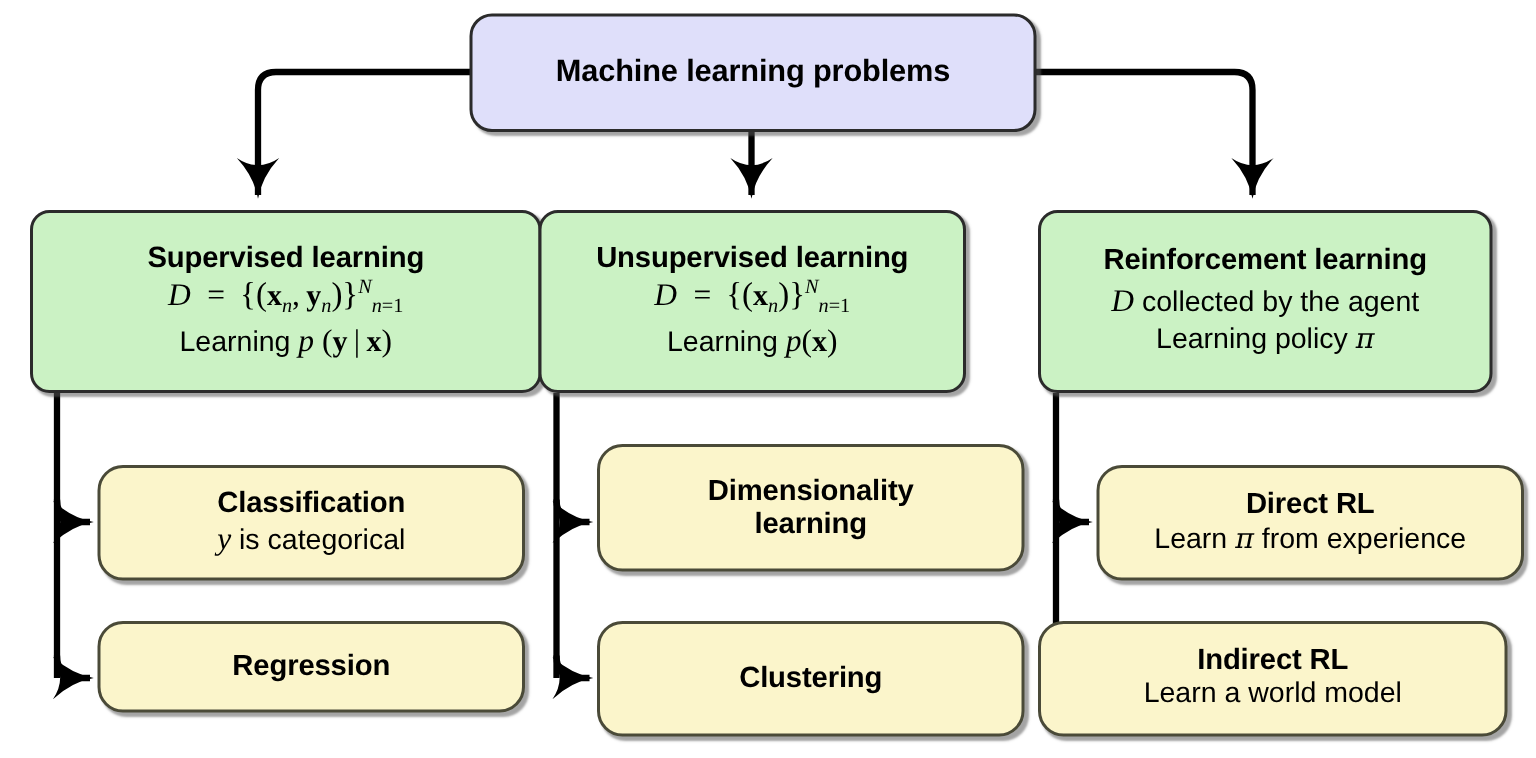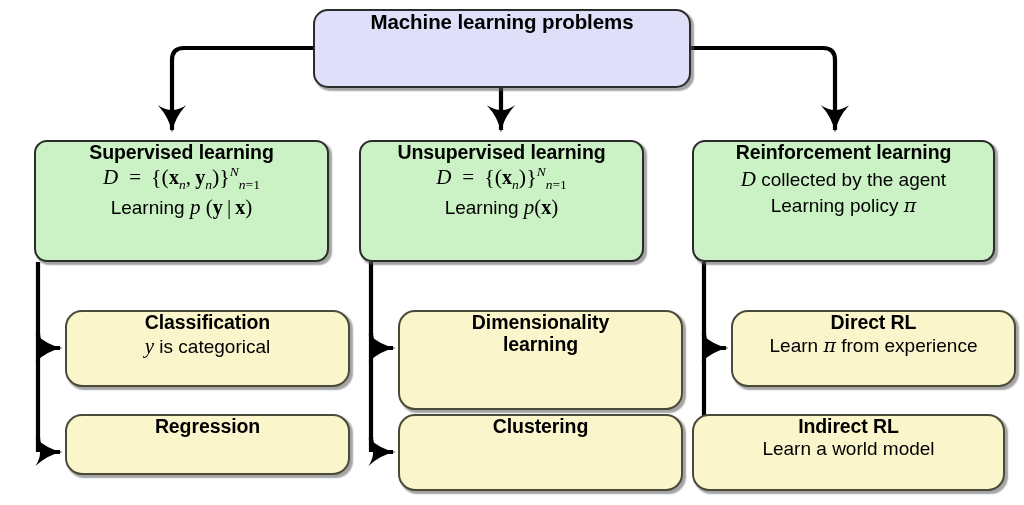--- a/index.html
+++ b/index.html
@@ -26,20 +26,21 @@
     pointer-events: none;
   }
   .node {
     position: absolute;
     box-sizing: border-box;
     border: 2.2px solid #2b2b2b;
     border-radius: 13px;
     display: flex;
     flex-direction: column;
     align-items: center;
+    justify-content: center;
     text-align: center;
     color: #000000;
     box-shadow: 2.5px 2.5px 1.5px rgba(90,90,90,0.55);
     z-index: 2;
   }
   .node.root {
     background: #dfdffa;
     border-radius: 15px;
   }
   .node.level1 {
@@ -148,21 +149,21 @@
 
     <path d="M 704 262 L 704 452" fill="none" stroke="#000" stroke-width="4.2"></path>
     <path d="M 704 333 Q 704 348 719 348 L 726 348" fill="none" stroke="#000" stroke-width="4.2" marker-end="url(#ah)"></path>
     <path d="M 704 437 Q 704 452 719 452 L 726 452" fill="none" stroke="#000" stroke-width="4.2" marker-end="url(#ah)"></path>
   </svg>
 
   <div class="node root" style="left:313px; top:9px; width:378px; height:79px;">
     <div class="title">Machine learning problems</div>
   </div>
 
-  <div class="node level1" style="left:34px; top:140px; width:295px; height:122px;">
+  <div class="node level1" style="left:20px; top:140px; width:341px; height:122px;">
     <div class="title">Supervised learning</div>
     <div class="eq">
       <span class="mi">D</span><span class="spaced">&nbsp; </span><span class="mn">=</span><span>&nbsp; </span><span class="bigb">{(</span><span class="mb">x</span><span class="sub">n</span><span class="mn">, </span><span class="mb">y</span><span class="sub">n</span><span class="bigb">)}</span><span class="sup">N</span><span class="subeq"><i>n</i>=1</span>
     </div>
     <div class="subline">
       <span>Learning</span>
       <span class="mi">p</span> <span class="mn">(</span><span class="mb">y</span><span class="mn"> | </span><span class="mb">x</span><span class="mn">)</span>
     </div>
   </div>
 
@@ -194,21 +195,21 @@
     <div class="subline">
       <span class="mi">y</span>
       <span>is categorical</span>
     </div>
   </div>
 
   <div class="node leaf" style="left:65px; top:414px; width:285px; height:61px;">
     <div class="title">Regression</div>
   </div>
 
-  <div class="node leaf" style="left:398px; top:310px; width:285px; height:100px;">
+  <div class="node leaf" style="left:398px; top:296px; width:285px; height:85px;">
     <div class="title">Dimensionality</div>
     <div class="title">learning</div>
   </div>
 
   <div class="node leaf" style="left:398px; top:414px; width:285px; height:77px;">
     <div class="title">Clustering</div>
   </div>
 
   <div class="node leaf" style="left:731px; top:310px; width:285px; height:77px;">
     <div class="title">Direct RL</div>

